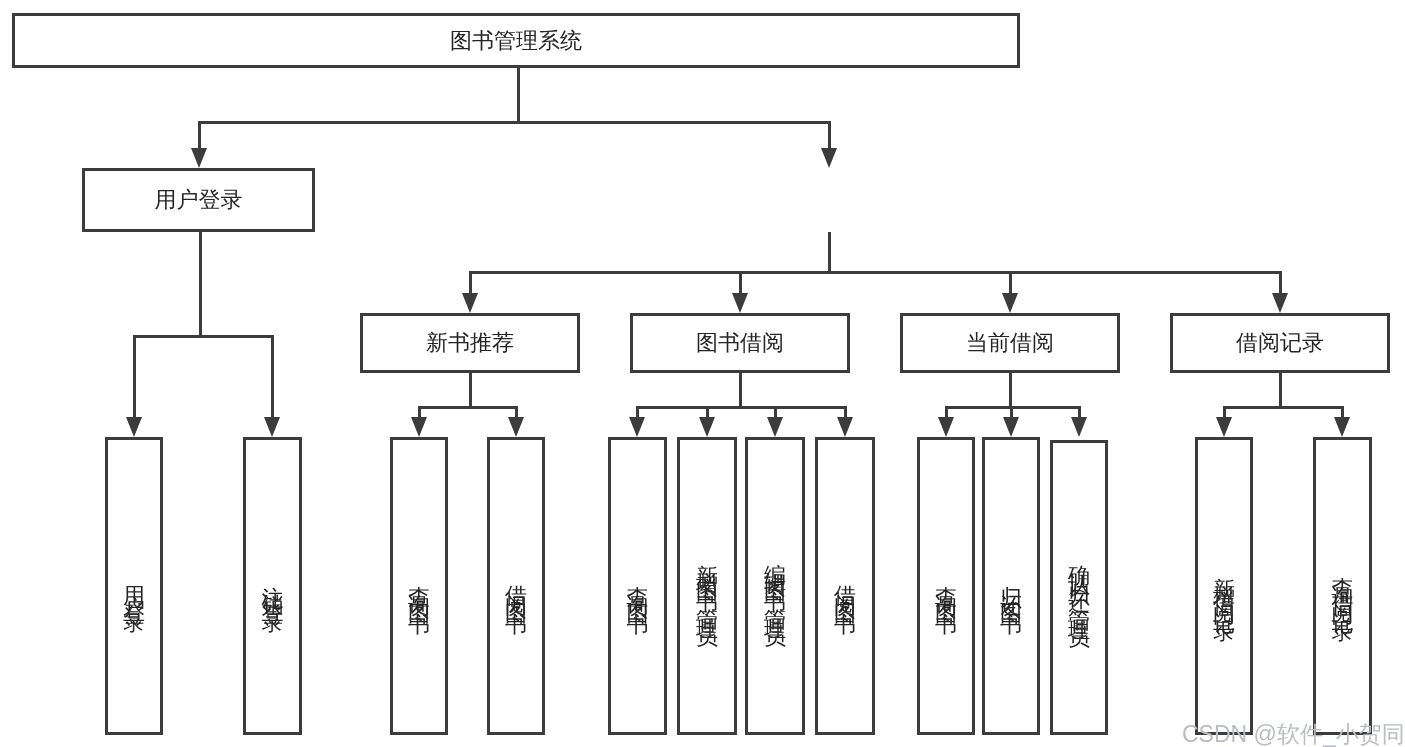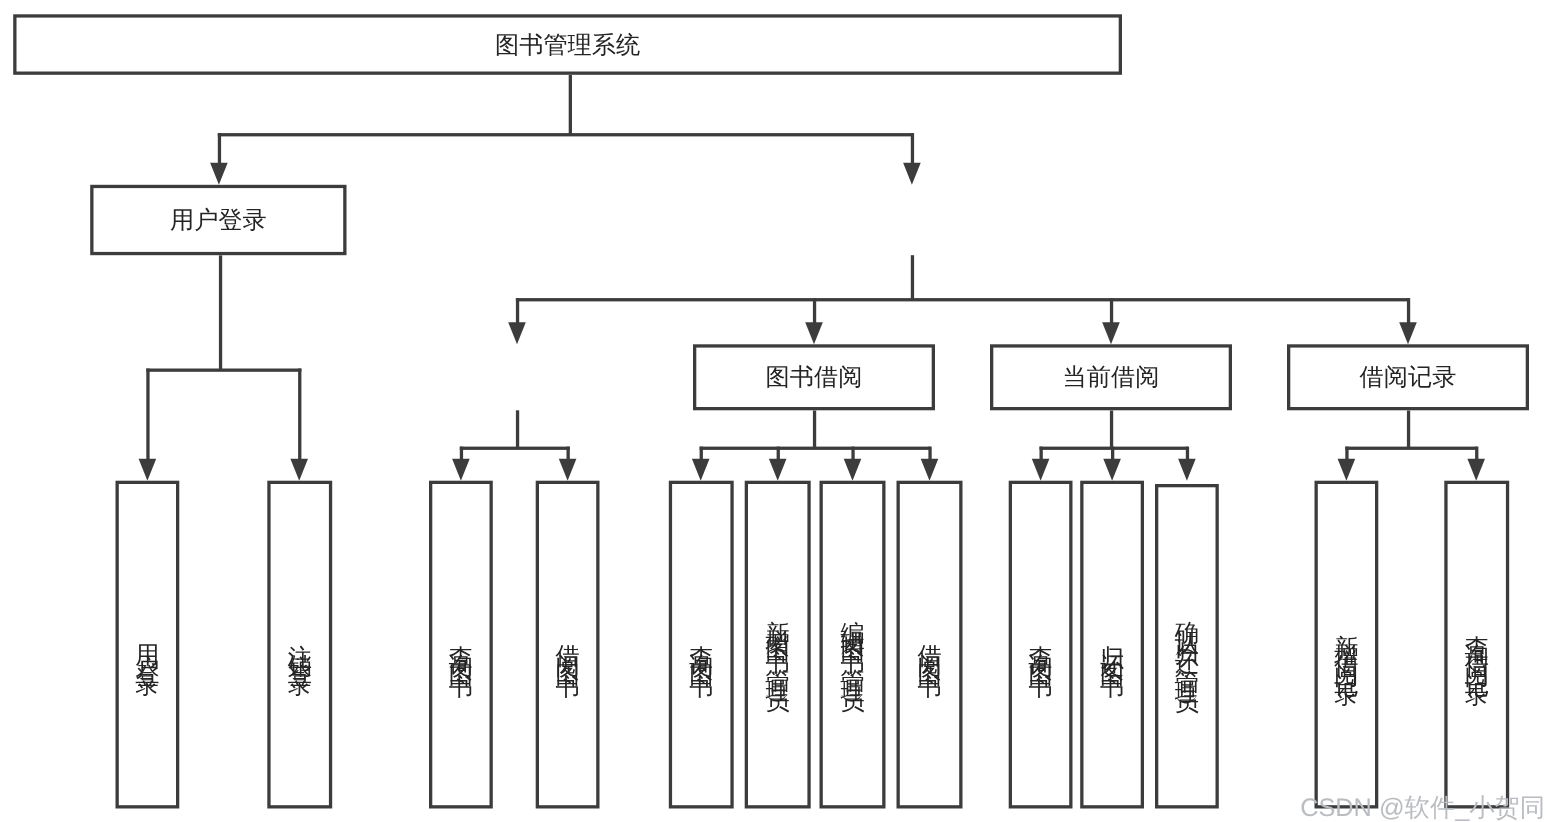--- a/index.html
+++ b/index.html
@@ -78,20 +78,23 @@
   <div class="hline" style="left:469px; top:271px; width:812px;"></div>
   <div class="vline" style="left:469px; top:271px; height:25px;"></div>
   <div class="arrow" style="left:462px; top:293px;"></div>
   <div class="vline" style="left:739px; top:271px; height:25px;"></div>
   <div class="arrow" style="left:732px; top:293px;"></div>
   <div class="vline" style="left:1009px; top:271px; height:25px;"></div>
   <div class="arrow" style="left:1002px; top:293px;"></div>
   <div class="vline" style="left:1279px; top:271px; height:25px;"></div>
   <div class="arrow" style="left:1272px; top:293px;"></div>
 
+  <div class="box" style="left:360px; top:313px; width:220px; height:60px;">
+    <span>新书推荐</span>
+  </div>
   <div class="box" style="left:900px; top:313px; width:220px; height:60px;">
     <span>当前借阅</span>
   </div>
   <div class="box" style="left:630px; top:313px; width:220px; height:60px;">
     <span>图书借阅</span>
   </div>
   <div class="box" style="left:1170px; top:313px; width:220px; height:60px;">
     <span>借阅记录</span>
   </div>
 

